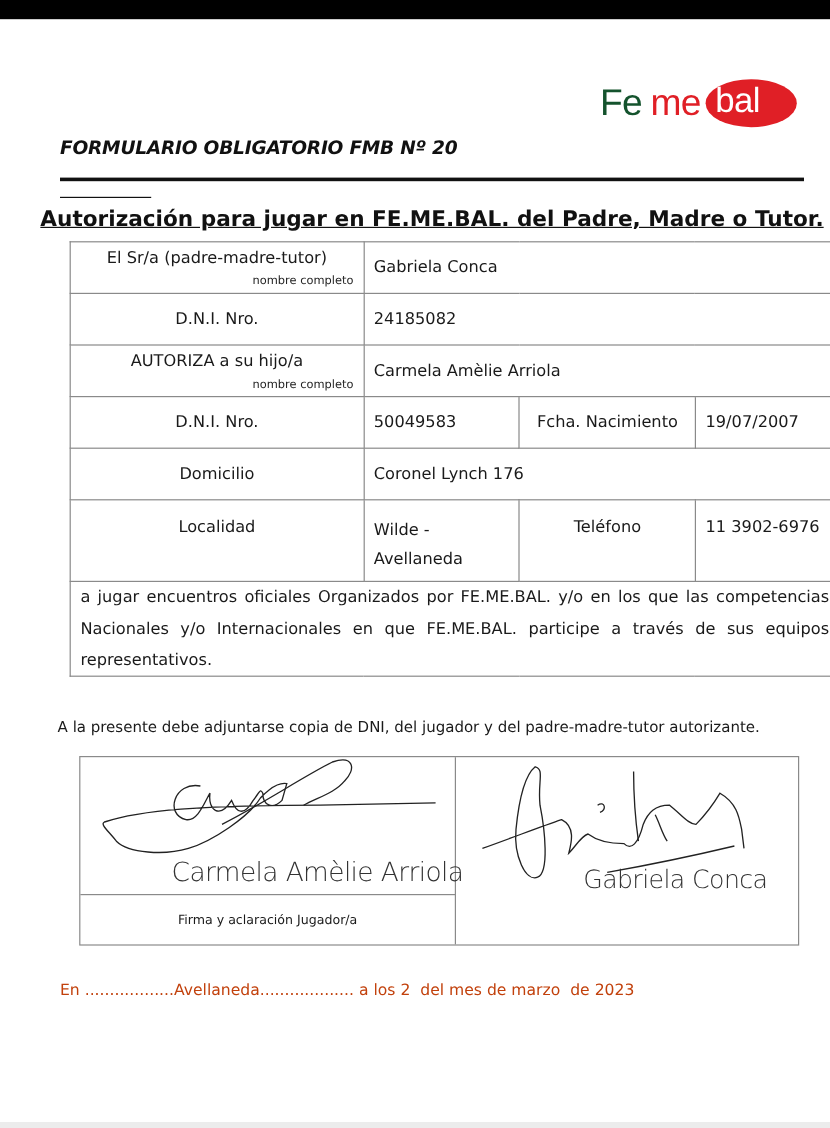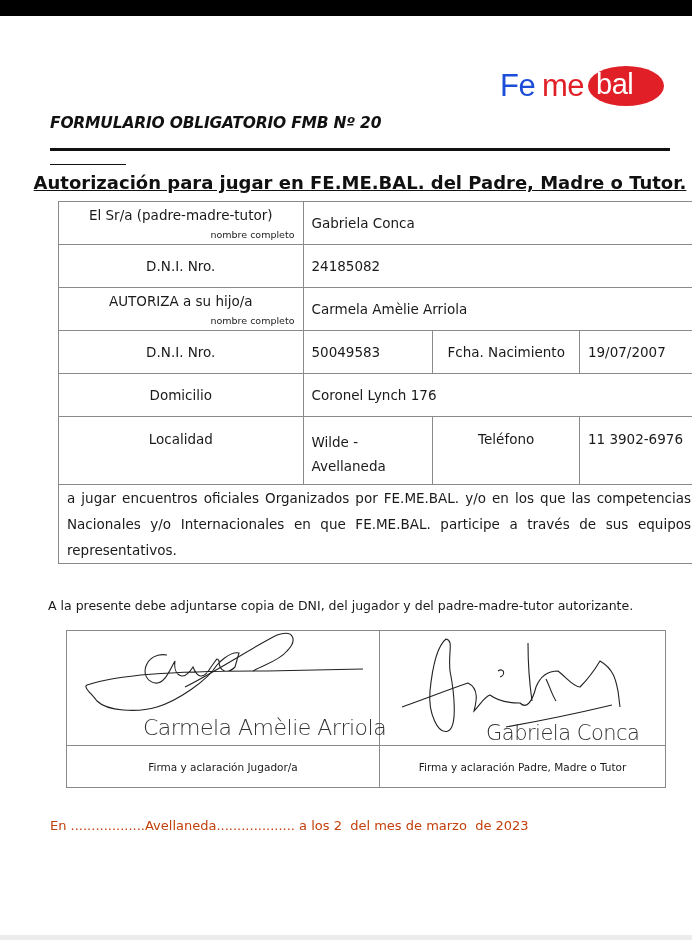--- a/index.html
+++ b/index.html
@@ -4,21 +4,21 @@
 <style>
   html, body { margin: 0; padding: 0; }
   body {
     width: 692px; height: 940px; position: relative; overflow: hidden;
     background: #ffffff; font-family: "DejaVu Sans", sans-serif; color: #1a1a1a;
   }
   .topbar { position: absolute; left: 0; top: 0; width: 692px; height: 16px; background: #000; }
   .bottombar { position: absolute; left: 0; top: 935px; width: 692px; height: 5px; background: #ececec; }
 
   .logo { position: absolute; left: 500px; top: 66px; width: 168px; height: 40px; }
-  .logo-fe { position: absolute; left: 0; top: 2px; font-family: "Liberation Sans", sans-serif; font-size: 31px; color: #1d4ed8; letter-spacing: -0.5px; }
+  .logo-fe { position: absolute; left: 0; top: 2px; font-family: "Liberation Sans", sans-serif; font-size: 31px; color: #14532d; letter-spacing: -0.5px; }
   .logo-me { position: absolute; left: 42px; top: 2px; font-family: "Liberation Sans", sans-serif; font-size: 31px; color: #e01f26; letter-spacing: -0.5px; }
   .logo-oval { position: absolute; left: 88px; top: 0px; width: 76px; height: 40px; border-radius: 50%; background: #e01f26; }
   .logo-bal { position: absolute; left: 96px; top: 2px; font-family: "Liberation Sans", sans-serif; font-size: 29px; color: #ffffff; letter-spacing: -0.5px; }
 
   .form-title { position: absolute; left: 50px; top: 114px; font-family: "DejaVu Sans", sans-serif; font-weight: bold; font-style: italic; font-size: 15.5px; color: #111; letter-spacing: -0.2px; }
   .rule-thick { position: absolute; left: 50px; top: 148px; width: 620px; height: 3px; background: #111; }
   .rule-short { position: absolute; left: 50px; top: 164px; width: 76px; height: 1px; background: #111; }
   .subtitle { position: absolute; left: 0; width: 692px; top: 172px; text-align: center; font-weight: bold; font-size: 18px; text-decoration: underline; color: #111; }
   .subtitle span { position: relative; left: 14px; }
 
@@ -128,18 +128,17 @@
       <path d="M66,8 C56,16 52,40 50,60 C48,82 58,104 68,100 C78,96 74,60 70,40 C68,20 74,10 66,8 Z" fill="none" stroke="#222" stroke-width="1.1"></path>
       <path d="M22,76 C50,66 70,58 88,52 C100,58 96,72 94,80 C100,74 104,66 110,64 C118,70 130,72 140,72 C146,78 152,72 156,56 C160,46 166,40 178,40 C188,48 194,56 200,56 C208,48 214,40 220,30 C234,38 236,50 238,60 L240,76" fill="none" stroke="#222" stroke-width="1.1"></path>
       <path d="M148,12 C148,40 150,56 152,70" fill="none" stroke="#222" stroke-width="1.1"></path>
       <path d="M166,48 C170,56 172,64 176,70" fill="none" stroke="#222" stroke-width="1.1"></path>
       <path d="M118,40 C124,36 126,44 120,46" fill="none" stroke="#222" stroke-width="1.1"></path>
       <path d="M126,96 C160,90 190,84 232,74" fill="none" stroke="#222" stroke-width="1.1"></path>
     </svg>
     <span class="sig-name right">Gabriela Conca</span>
   </div>
   <div class="cap-cell left">Firma y aclaración Jugador/a</div>
-  <div class="cap-cell right">Firma y aclaración Padre, Madre o Tutor</div>
 </div>
 
 <div class="place-date">En ..................Avellaneda................... a los 2  del mes de marzo  de 2023</div>
 
 <div class="bottombar"></div>
 
 </body></html>

